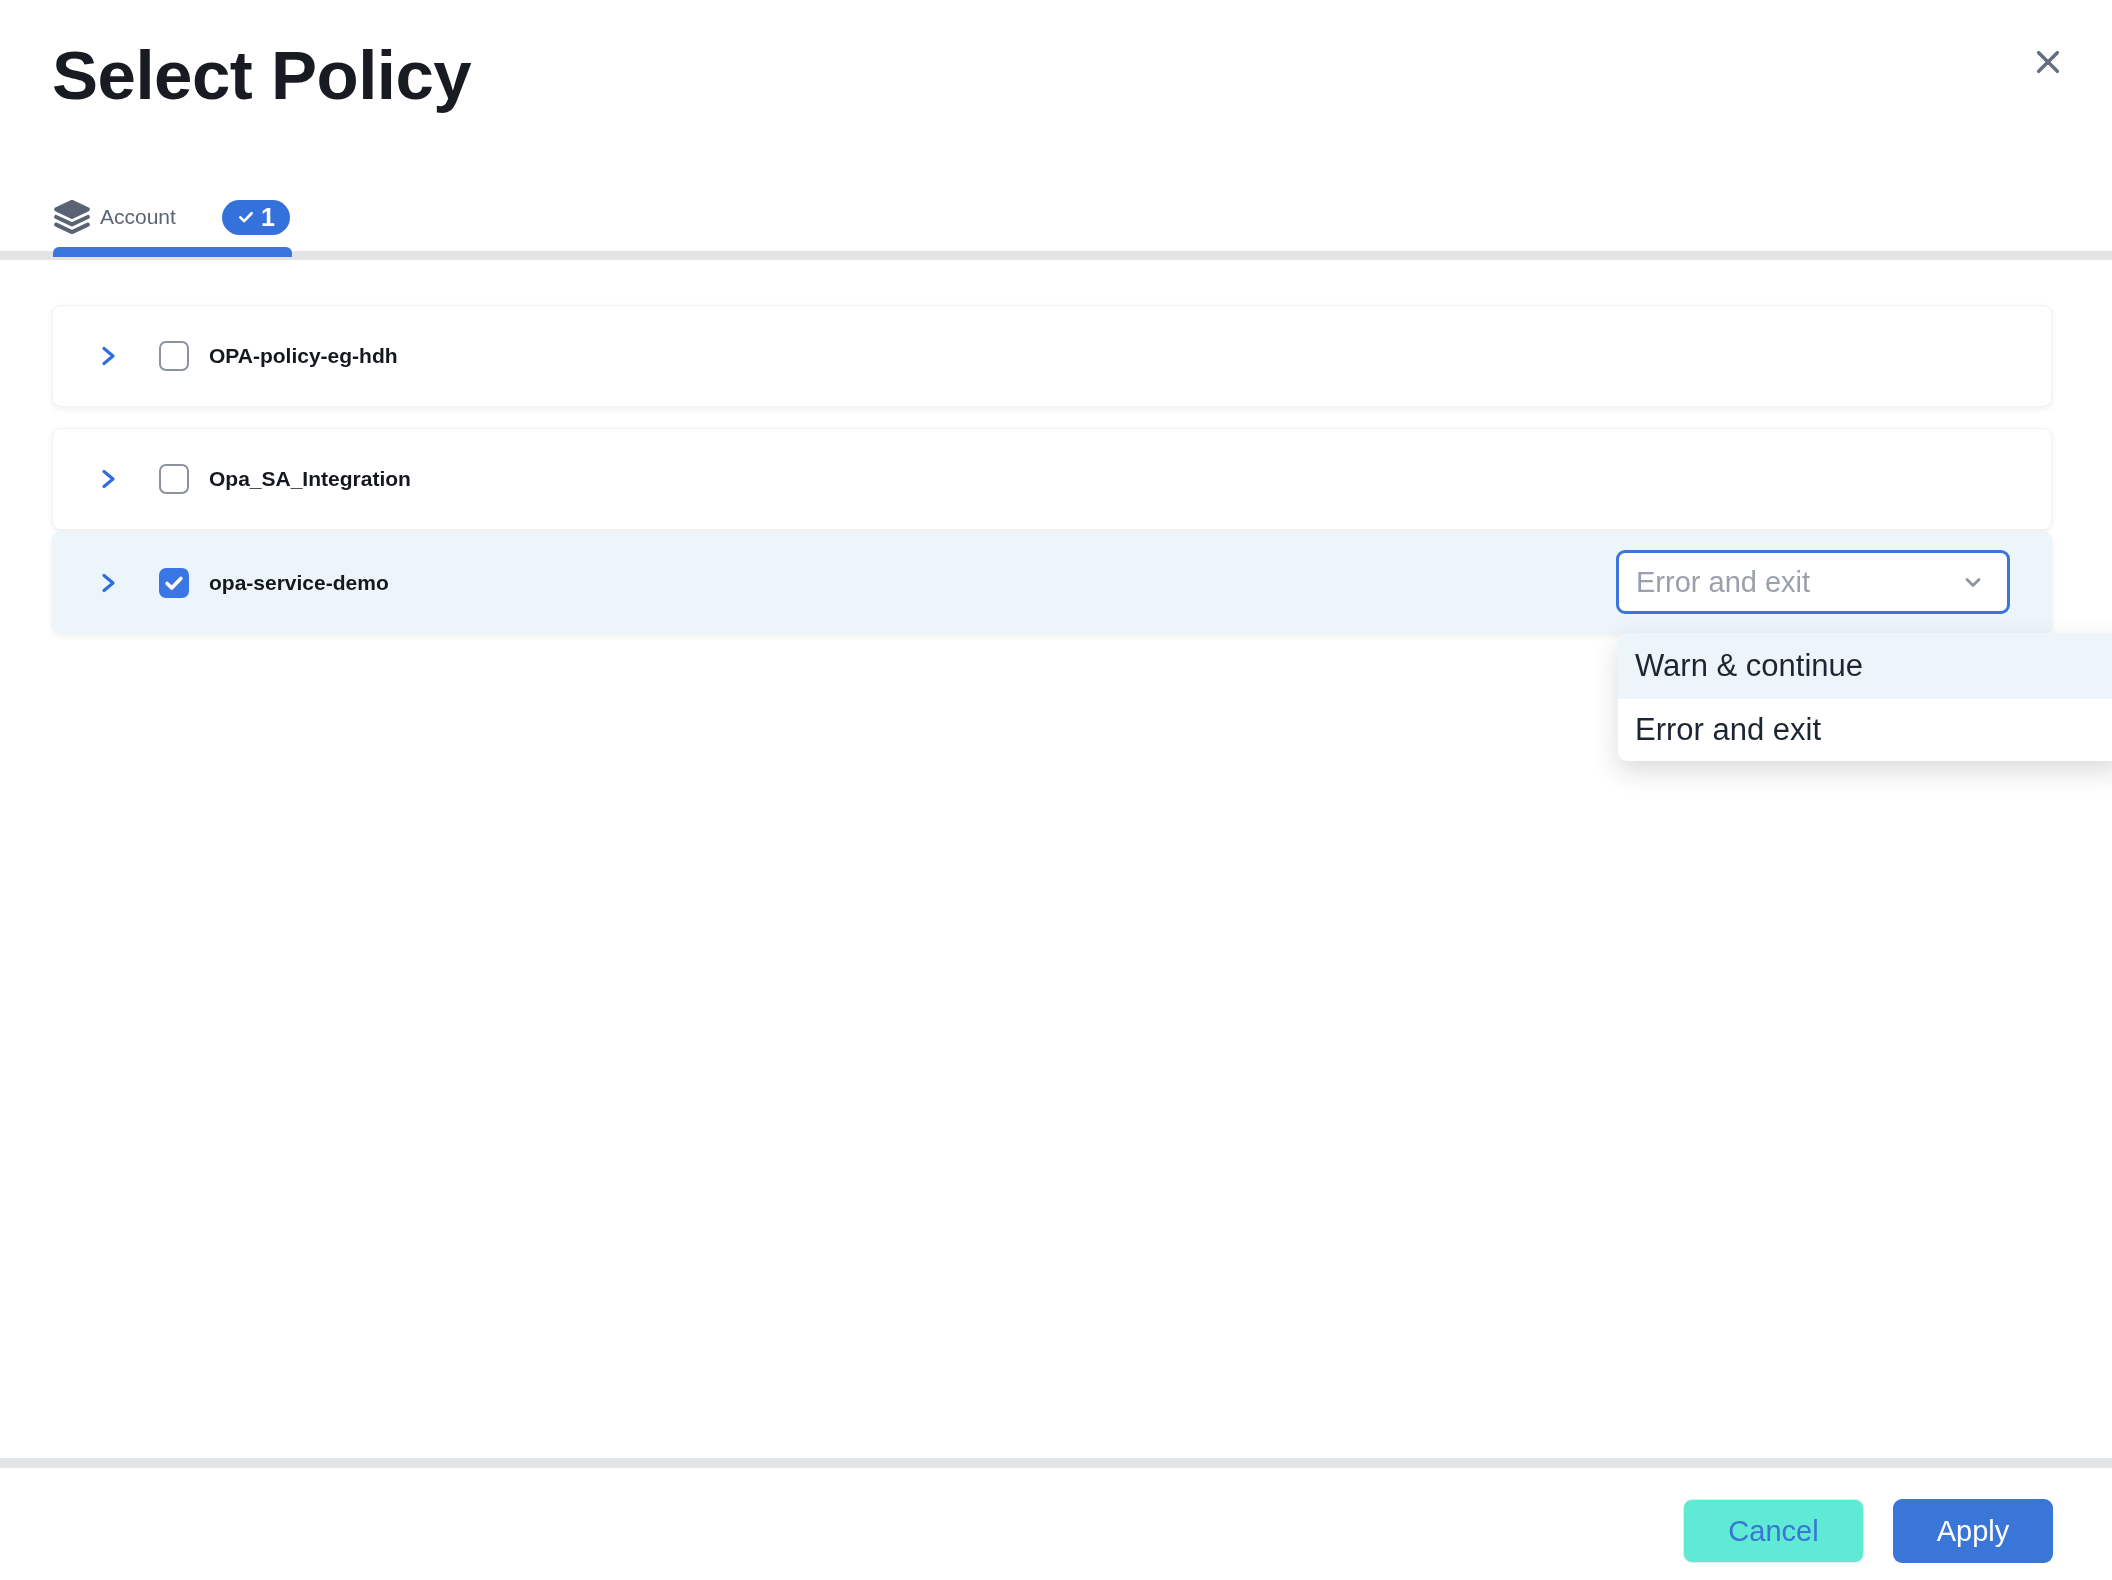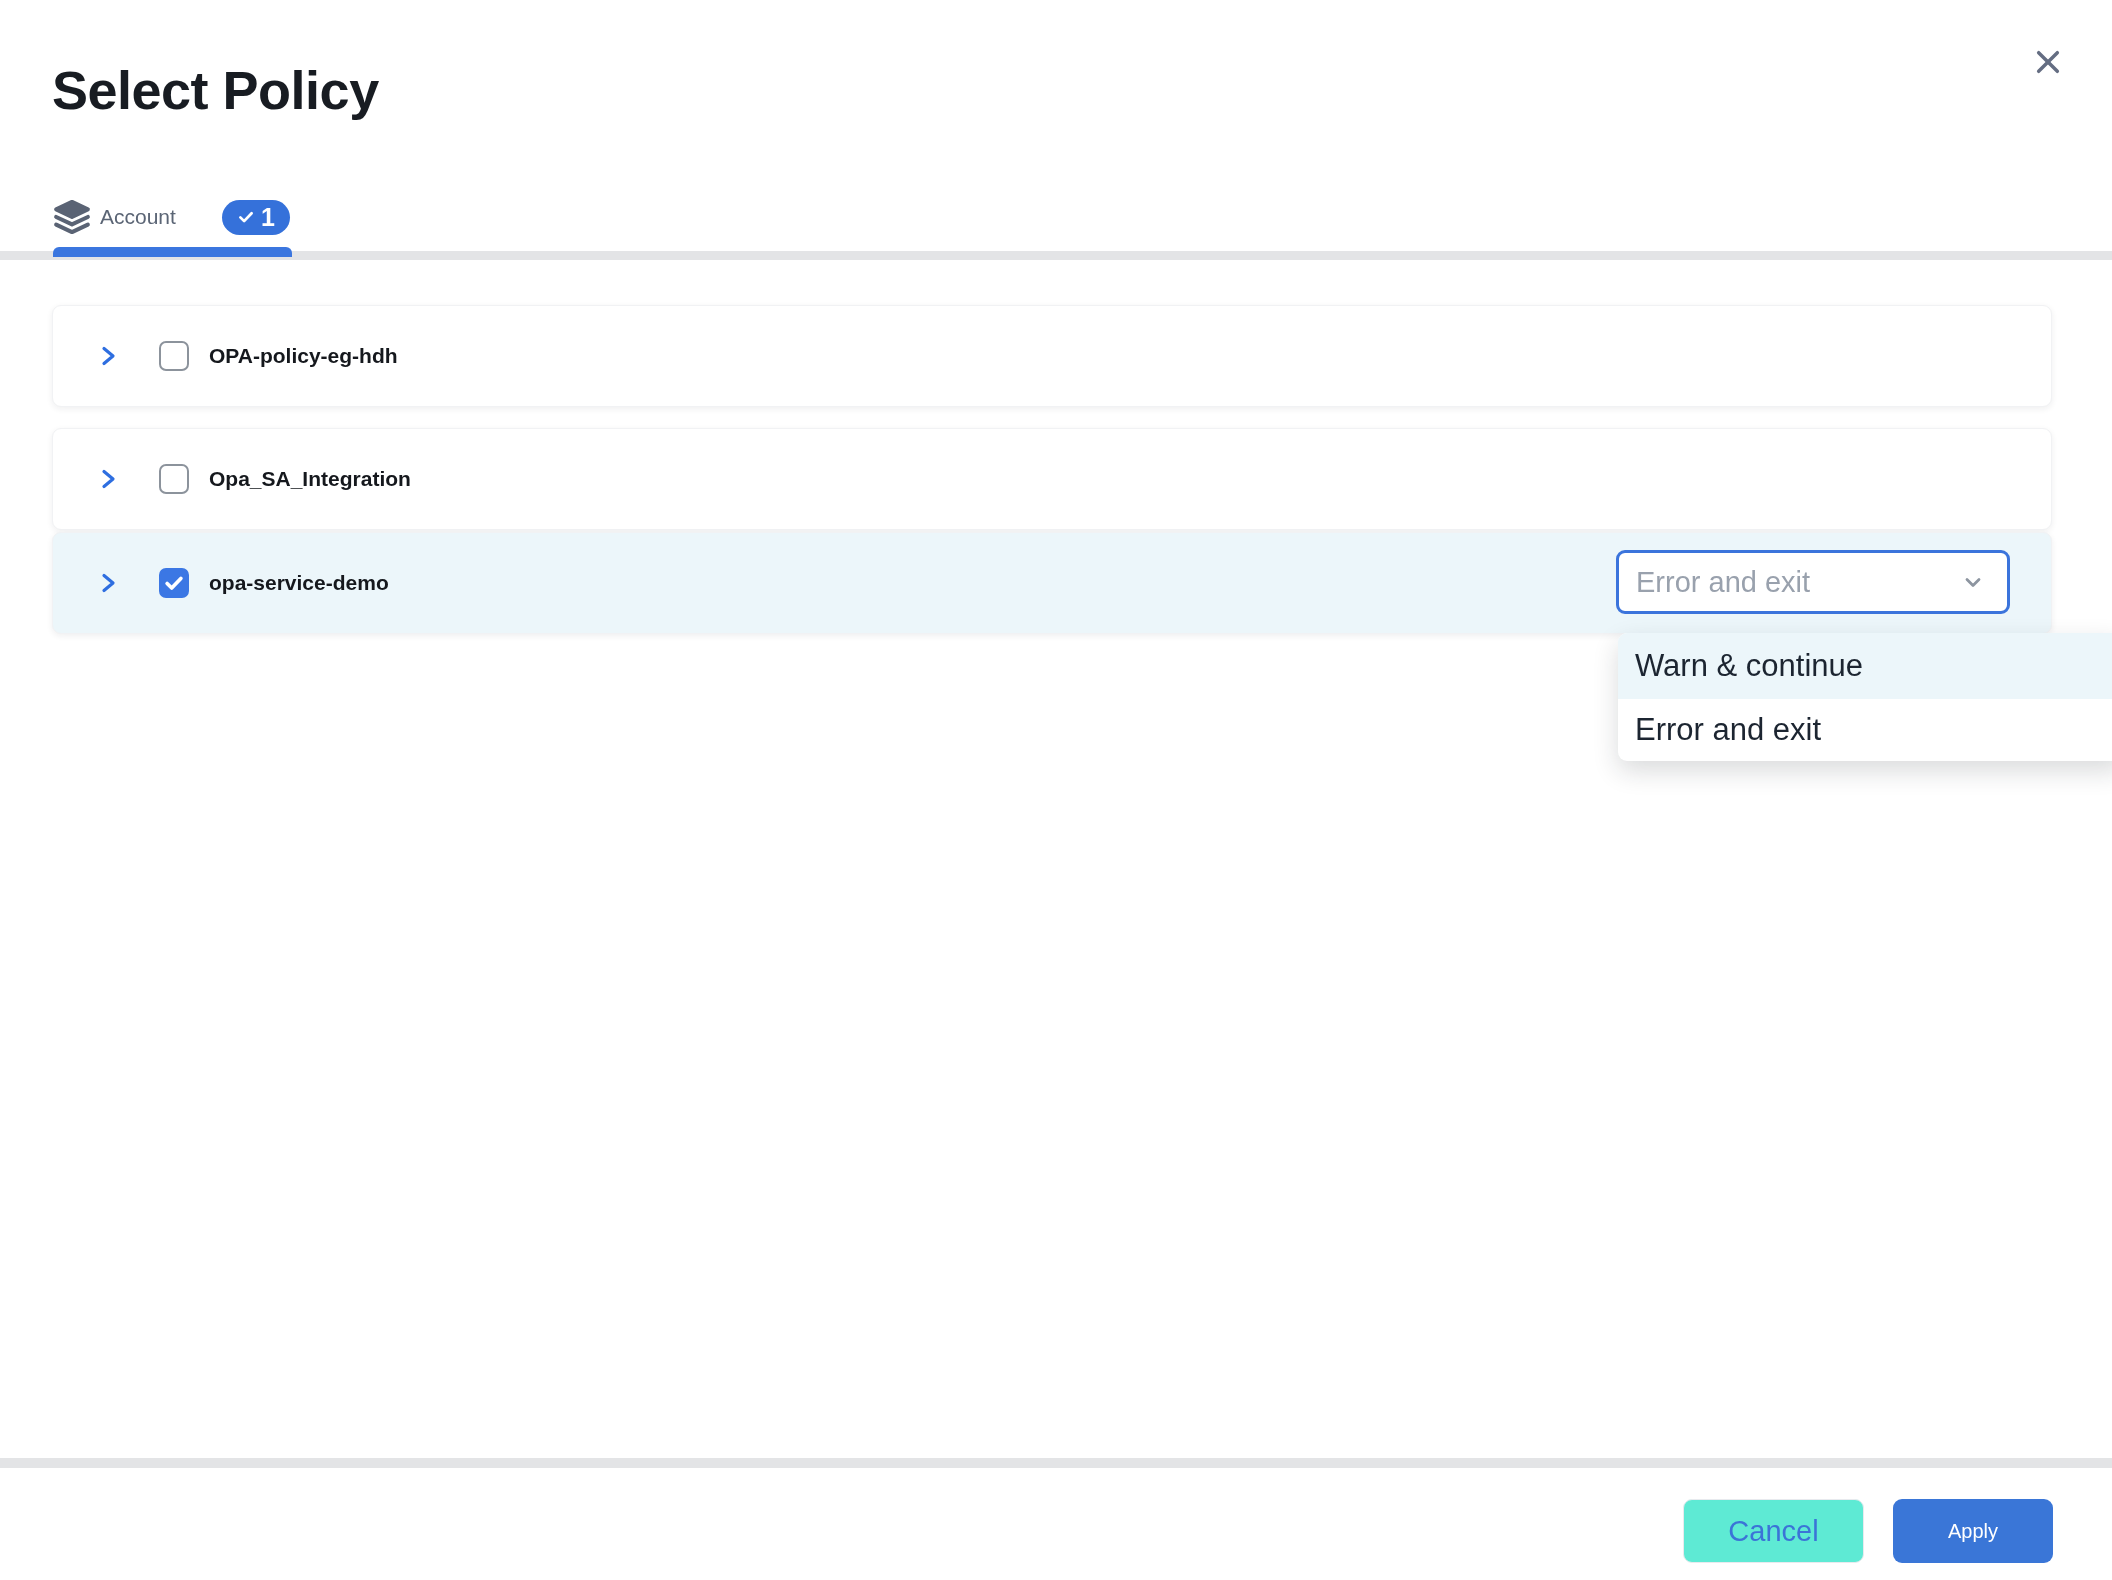--- a/index.html
+++ b/index.html
@@ -1,20 +1,20 @@
 <!DOCTYPE html>
 <html><head>
 <meta charset="utf-8">
 <style>
   html,body{margin:0;padding:0;background:#ffffff;}
   *{box-sizing:border-box;font-family:"Liberation Sans","DejaVu Sans",sans-serif;}
   .stage{position:relative;width:2112px;height:1580px;background:#ffffff;overflow:hidden;}
 
   
-  .modal-title{position:absolute;left:52px;top:59px;font-size:54px;font-weight:700;
+  .modal-title{position:absolute;left:52px;top:36px;font-size:69px;font-weight:700;
     color:#181c22;letter-spacing:-0.5px;}
   .close-btn{position:absolute;left:2024px;top:38px;width:48px;height:48px;
     display:flex;align-items:center;justify-content:center;cursor:pointer;background:none;border:none;padding:0;}
 
   
   .tab{position:absolute;left:53px;top:186px;height:62px;display:flex;align-items:center;cursor:pointer;}
   .tab-icon{width:38px;height:38px;margin-right:9px;display:flex;align-items:center;}
   .tab-label{font-size:21px;color:#5b6575;font-weight:500;}
   .tab-badge{margin-left:46px;height:35px;min-width:64px;padding:0 15px;border-radius:18px;
     background:#3571da;color:#ffffff;display:inline-flex;align-items:center;justify-content:center;
@@ -51,21 +51,21 @@
   .dropdown-option.opt-1{height:66px;}
   .dropdown-option.opt-2{height:62px;}
   .dropdown-option.active{background:#ecf6fa;}
 
   
   .footer-divider{position:absolute;left:0;top:1458px;width:2112px;height:10px;background:#e3e4e6;}
   .cancel-btn{position:absolute;left:1683px;top:1499px;width:181px;height:64px;border-radius:9px;
     background:#5eead4;border:1px solid #e8eaee;color:#3b74d7;font-size:29px;font-weight:500;cursor:pointer;
     display:flex;align-items:center;justify-content:center;}
   .apply-btn{position:absolute;left:1893px;top:1499px;width:160px;height:64px;border-radius:9px;
-    background:#3a76d7;border:none;color:#ffffff;font-size:20px;font-weight:500;cursor:pointer;
+    background:#3a76d7;border:none;color:#ffffff;font-size:29px;font-weight:500;cursor:pointer;
     display:flex;align-items:center;justify-content:center;}
 </style>
 </head>
 <body>
 
 <div class="stage">
 
   <div class="modal-title">Select Policy</div>
 
   <button class="close-btn">

